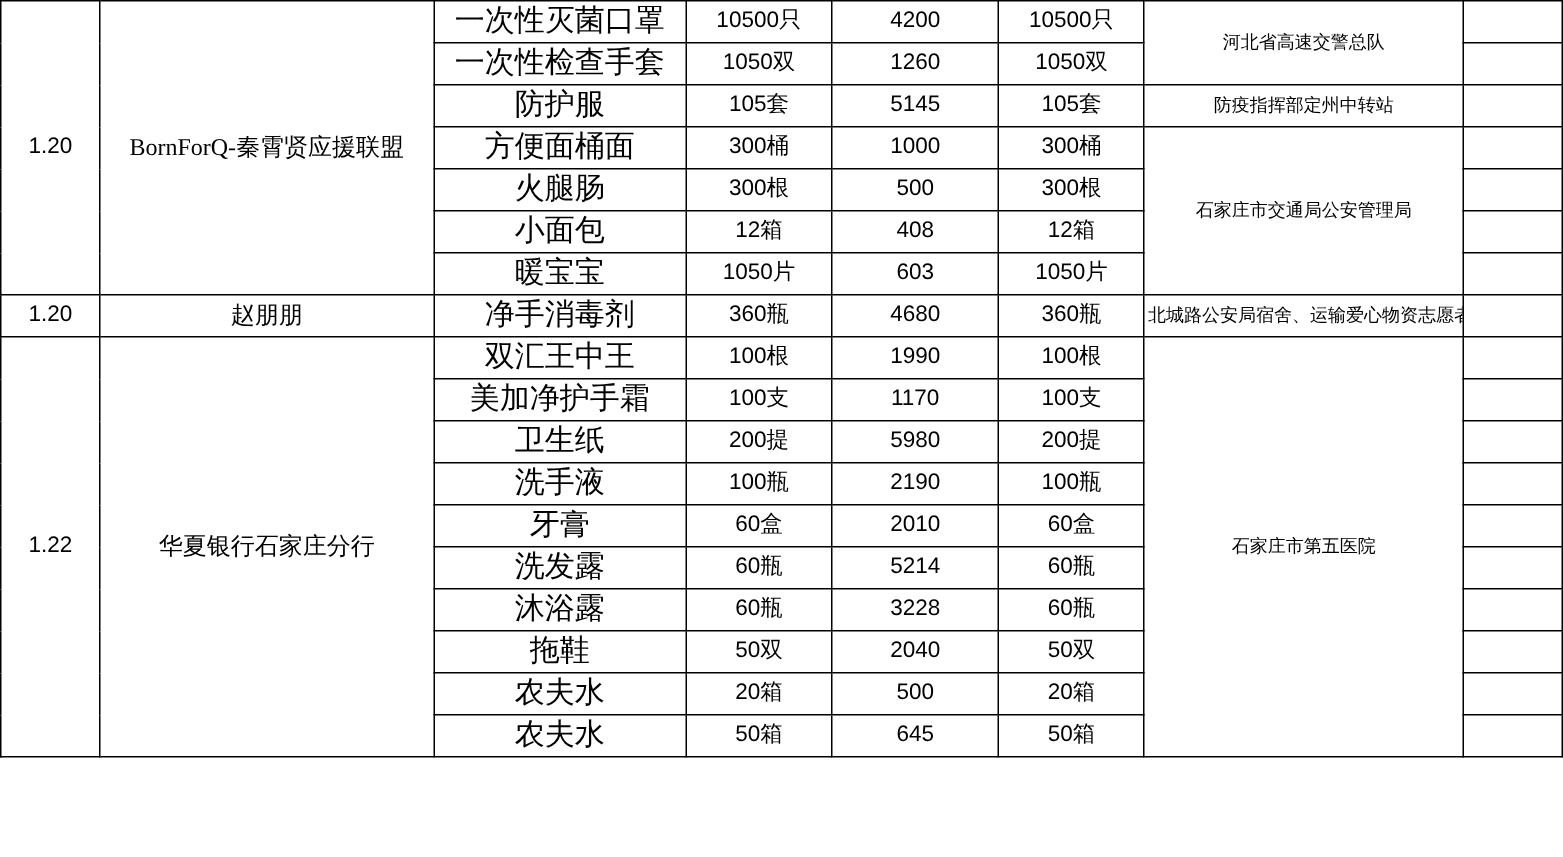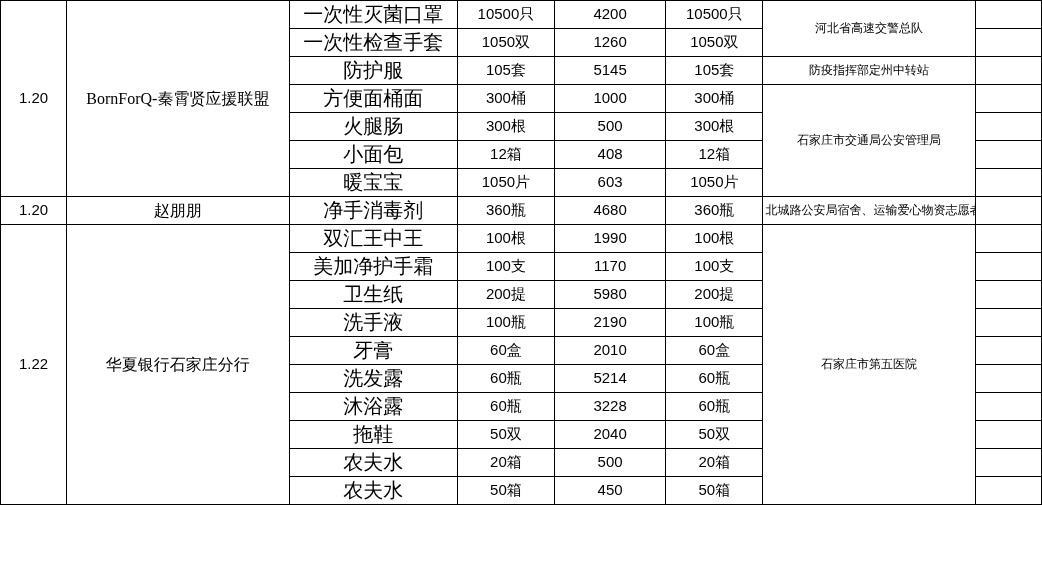--- a/index.html
+++ b/index.html
@@ -218,19 +218,19 @@
         <tr>
           <td class="item-cell">农夫水</td>
           <td class="qty-cell">20箱</td>
           <td class="amount-cell">500</td>
           <td class="qty2-cell">20箱</td>
           <td class="tail-cell"></td>
         </tr>
         <tr>
           <td class="item-cell">农夫水</td>
           <td class="qty-cell">50箱</td>
-          <td class="amount-cell">450</td>
+          <td class="amount-cell">645</td>
           <td class="qty2-cell">50箱</td>
           <td class="tail-cell"></td>
         </tr>
       </tbody>
   </table>
 </div>
 
 </body></html>

